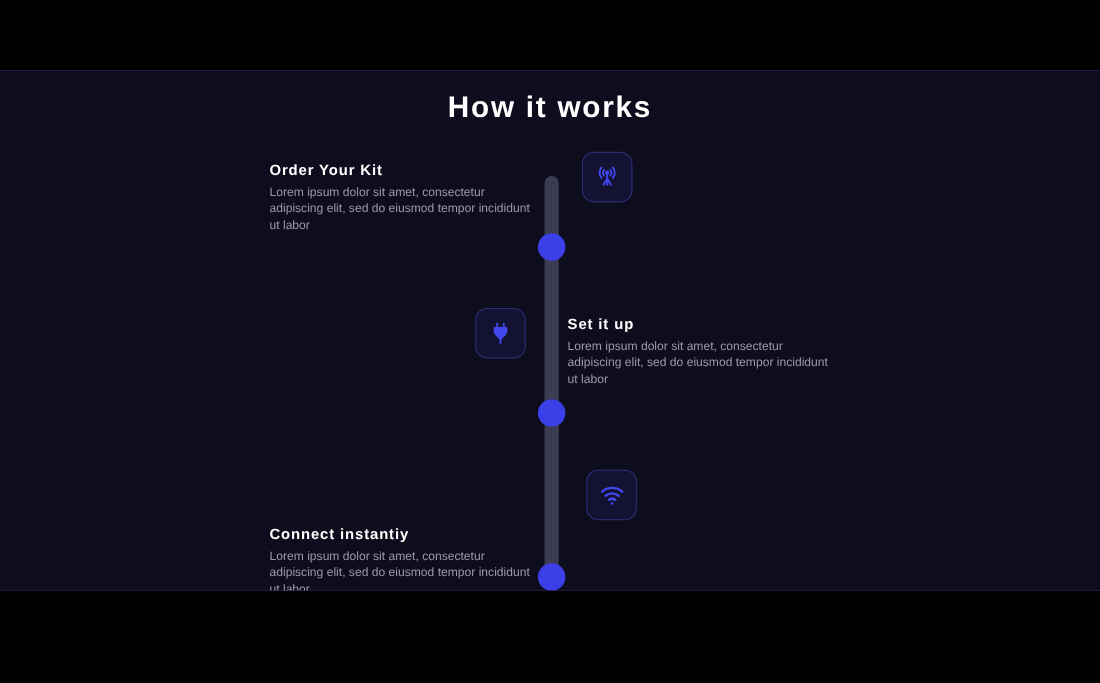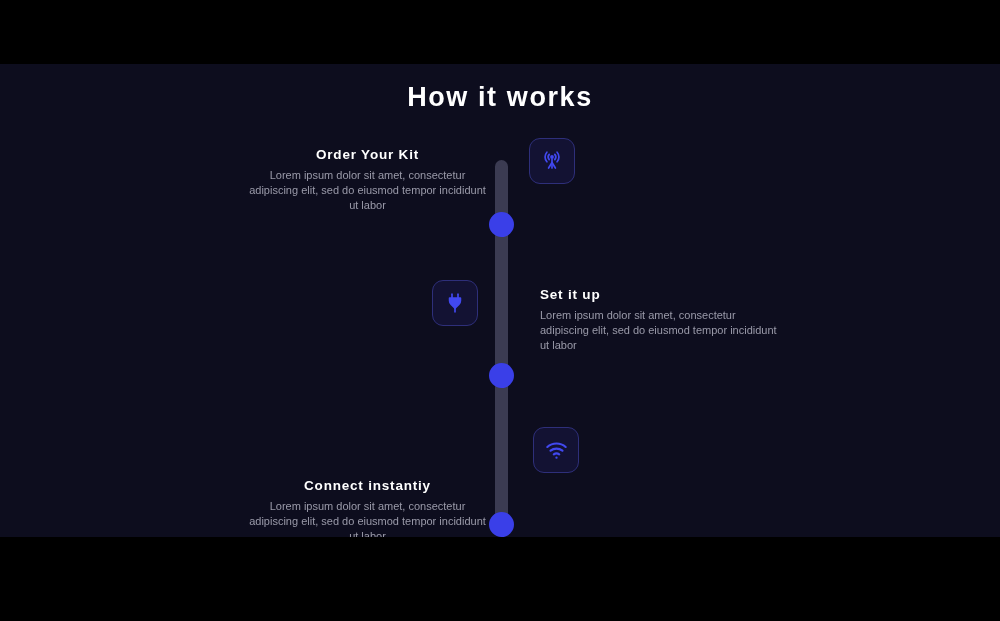--- a/index.html
+++ b/index.html
@@ -92,23 +92,23 @@
   }
 
   .step-desc {
     color: #9a9aa9;
     font-size: 11px;
     line-height: 15px;
     width: 245px;
   }
 
   .align-right .step-title,
-  .align-right .step-desc { text-align: center; }
+  .align-right .step-desc { text-align: left; }
   .align-left  .step-title,
-  .align-left  .step-desc { text-align: left; margin-left: 24px; }
+  .align-left  .step-desc { text-align: left; }
 
   
   .icon-tile {
     position: absolute;
     width: 46px;
     height: 46px;
     border-radius: 11px;
     border: 1px solid #2e2f7a;
     background: #131233;
     display: flex;

